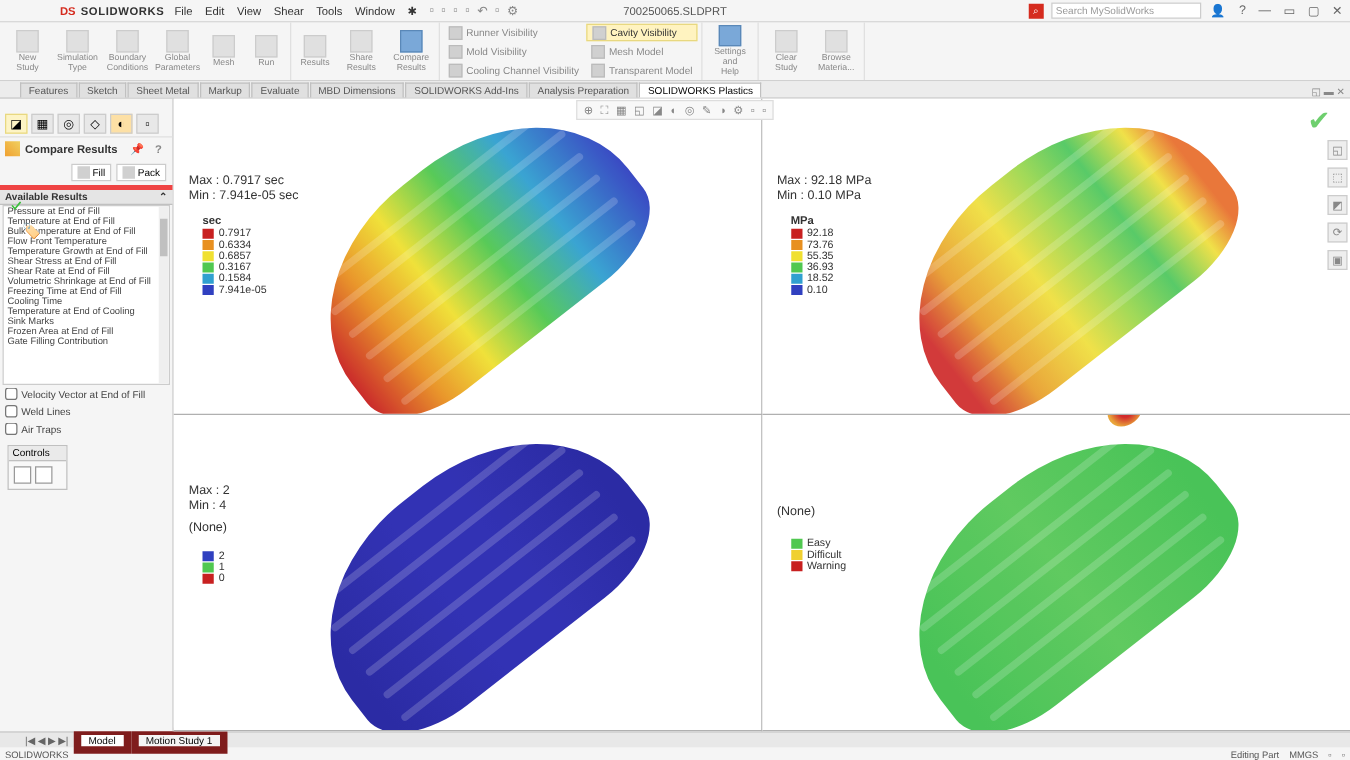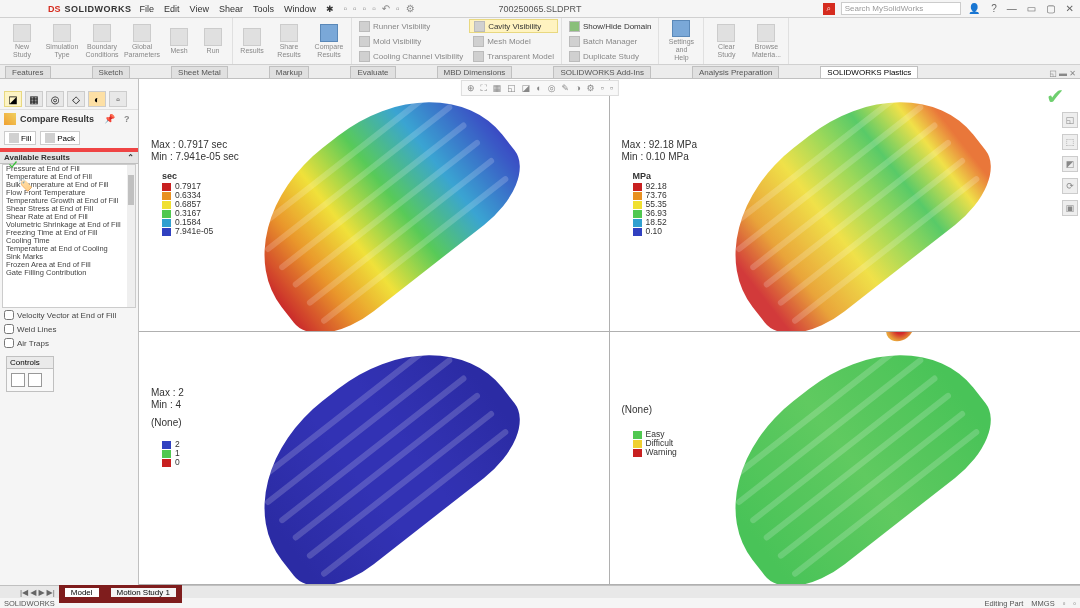--- a/index.html
+++ b/index.html
@@ -26,42 +26,42 @@
 .rib-btn.small { width: 32px; }
 .rib-btn .ic { width: 18px; height: 18px; background: #e0e0e0; border: 1px solid #ccc; margin-bottom: 1px; }
 .rib-btn .ic.blue { background: #7aa8d8; border-color: #5a88b8; }
 .rib-btn span { text-align: center; line-height: 8px; font-size: 7px; }
 .rib-stack { display: flex; flex-direction: column; gap: 1px; }
 .rib-row { display: flex; align-items: center; gap: 3px; height: 14px; padding: 0 4px; color: #888; font-size: 8px; }
 .rib-row.active { background: #fff3c0; border: 1px solid #e8d880; color: #333; }
 .rib-row .sic { width: 11px; height: 11px; background: #d0d0d0; border: 1px solid #bbb; }
 
 
-.tabstrip { height: 14px; background: #ececec; border-bottom: 1px solid #c0c0c0; display: flex; align-items: flex-end; font-size: 8px; padding-left: 5px; position: relative; gap: 40px; }
+.tabstrip { height: 14px; background: #ececec; border-bottom: 1px solid #c0c0c0; display: flex; align-items: flex-end; font-size: 8px; padding-left: 16px; position: relative; }
 .tab { padding: 1px 6px; border: 1px solid #c0c0c0; border-bottom: none; background: #e0e0e0; color: #555; margin-right: 1px; cursor: pointer; }
 .tab.active { background: #fff; color: #000; }
 .confirm { position: absolute; left: 8px; top: 80px; width: 10px; height: 10px; background: #3bbf3b; clip-path: polygon(20% 50%, 40% 70%, 80% 20%, 90% 30%, 40% 90%, 10% 55%); z-index: 50; }
 .tabstrip .rightmini { margin-left: auto; font-size: 8px; color: #888; padding-right: 4px; }
 
 
 .viewtoolbar { position: absolute; top: 80px; left: 50%; transform: translateX(-50%); height: 16px; background: #f8f8f8; border: 1px solid #ddd; display: flex; align-items: center; gap: 4px; padding: 0 4px; font-size: 9px; color: #888; z-index: 60; }
 .viewtoolbar span { padding: 0 1px; }
 
 
 .content { display: flex; height: calc(608px - 18px - 47px - 14px - 13px - 10px); position: relative; }
 
 
 .sidepanel { width: 139px; background: #f5f5f5; border-right: 1px solid #c0c0c0; display: flex; flex-direction: column; font-size: 8px; padding-top: 10px; }
 .sp-row { display: flex; gap: 3px; padding: 2px 4px; border-bottom: 1px solid #e0e0e0; }
 .sp-row .sp-ic { width: 18px; height: 16px; background: #e8e8e8; border: 1px solid #ccc; display: flex; align-items: center; justify-content: center; font-size: 10px; }
 .sp-row .sp-ic.sel { background: #fdf4c5; border-color: #e8d880; }
 .sp-title { display: flex; align-items: center; gap: 4px; padding: 3px 4px; font-size: 9px; font-weight: bold; color: #333; }
 .sp-title .sp-tic { width: 12px; height: 12px; background: linear-gradient(45deg,#f0a030,#f0d060); }
 .sp-title .sp-act { margin-left: auto; width: 10px; height: 10px; color: #888; font-size: 9px; }
-.sp-btnrow { display: flex; gap: 4px; padding: 3px 4px; }
+.sp-btnrow { display: flex; gap: 4px; padding: 3px 21px; margin-left: 36px; }
 .sp-smbtn { display: flex; align-items: center; gap: 2px; padding: 1px 4px; border: 1px solid #ccc; background: #fff; font-size: 8px; cursor: pointer; }
 .sp-smbtn .sic { width: 10px; height: 10px; background: #d0d0d0; }
 .sp-sect { background: #e5e5e5; border-top: 4px solid #ef4444; border-bottom: 1px solid #c0c0c0; padding: 1px 4px; font-weight: bold; color: #333; }
 .sp-list { background: #fff; border: 1px solid #ccc; margin: 0 2px; height: 144px; overflow: hidden; display: flex; flex-direction: column; position: relative; }
 .sp-list .item { padding: 0 3px; font-size: 7.5px; color: #444; line-height: 8px; white-space: nowrap; }
 .sp-list .scroll { position: absolute; right: 0; top: 0; width: 8px; height: 100%; background: #efefef; }
 .sp-list .scroll .thumb { width: 6px; height: 30px; background: #c0c0c0; margin: 10px auto 0; }
 .sp-check { display: flex; align-items: center; gap: 3px; padding: 2px 4px; font-size: 8px; color: #444; }
 .sp-check input { width: 10px; height: 10px; }
 .sp-controls { margin: 6px; border: 1px solid #c0c0c0; background: #f8f8f8; width: 48px; }
@@ -212,36 +212,20 @@
           <div class="sic"></div>
           <span>Mesh Model</span>
         </div>
       <div class="rib-row">
           <div class="sic"></div>
           <span>Transparent Model</span>
         </div>
     </div>
   </div>
   <div class="rib-group">
-    <div class="rib-stack">
-      <div class="rib-row" style="color:#333">
-          <div class="sic" style="background:#8abf7a"></div>
-          <span>Show/Hide Domain</span>
-        </div>
-      <div class="rib-row">
-          <div class="sic"></div>
-          <span>Batch Manager</span>
-        </div>
-      <div class="rib-row">
-          <div class="sic"></div>
-          <span>Duplicate Study</span>
-        </div>
-    </div>
-  </div>
-  <div class="rib-group">
     <div class="rib-btn">
         <div class="ic blue"></div>
         <span>Settings</span>
         <span>and</span>
         <span>Help</span>
       </div>
   </div>
   <div class="rib-group">
     <div class="rib-btn">
         <div class="ic"></div>

